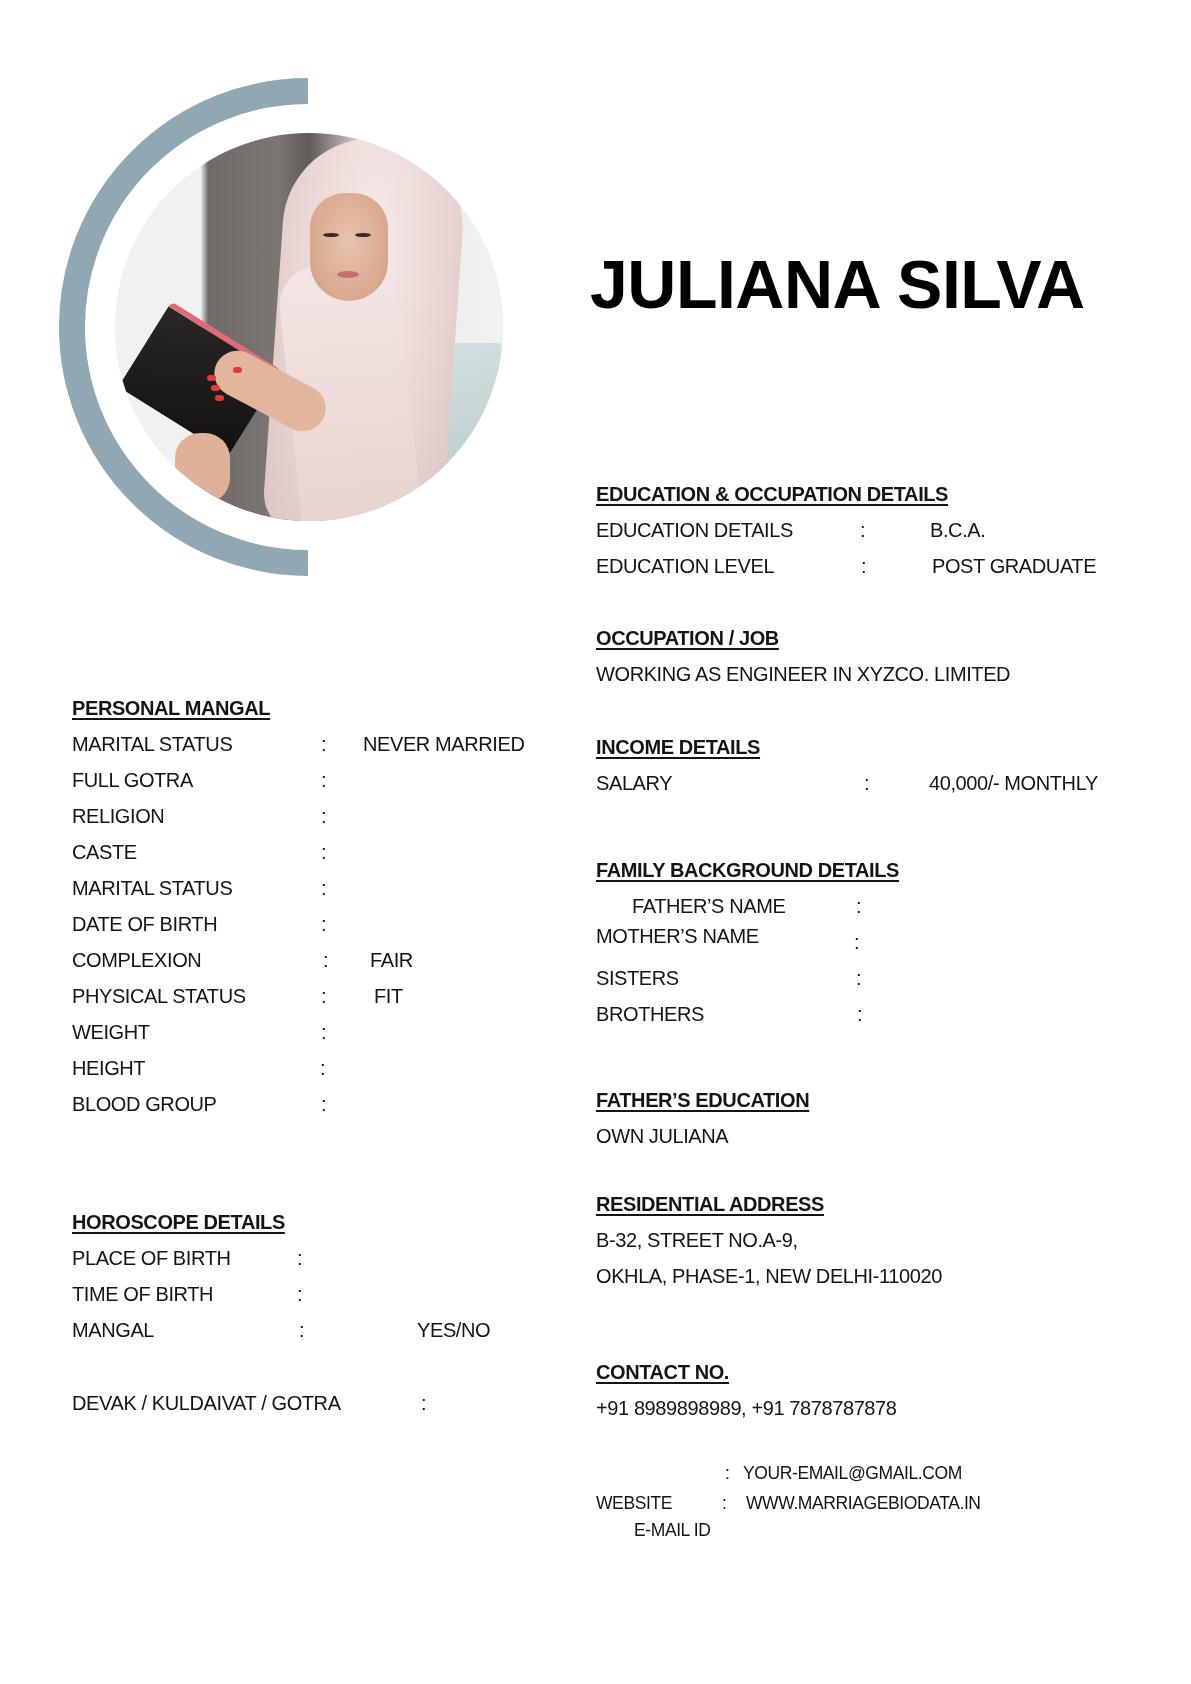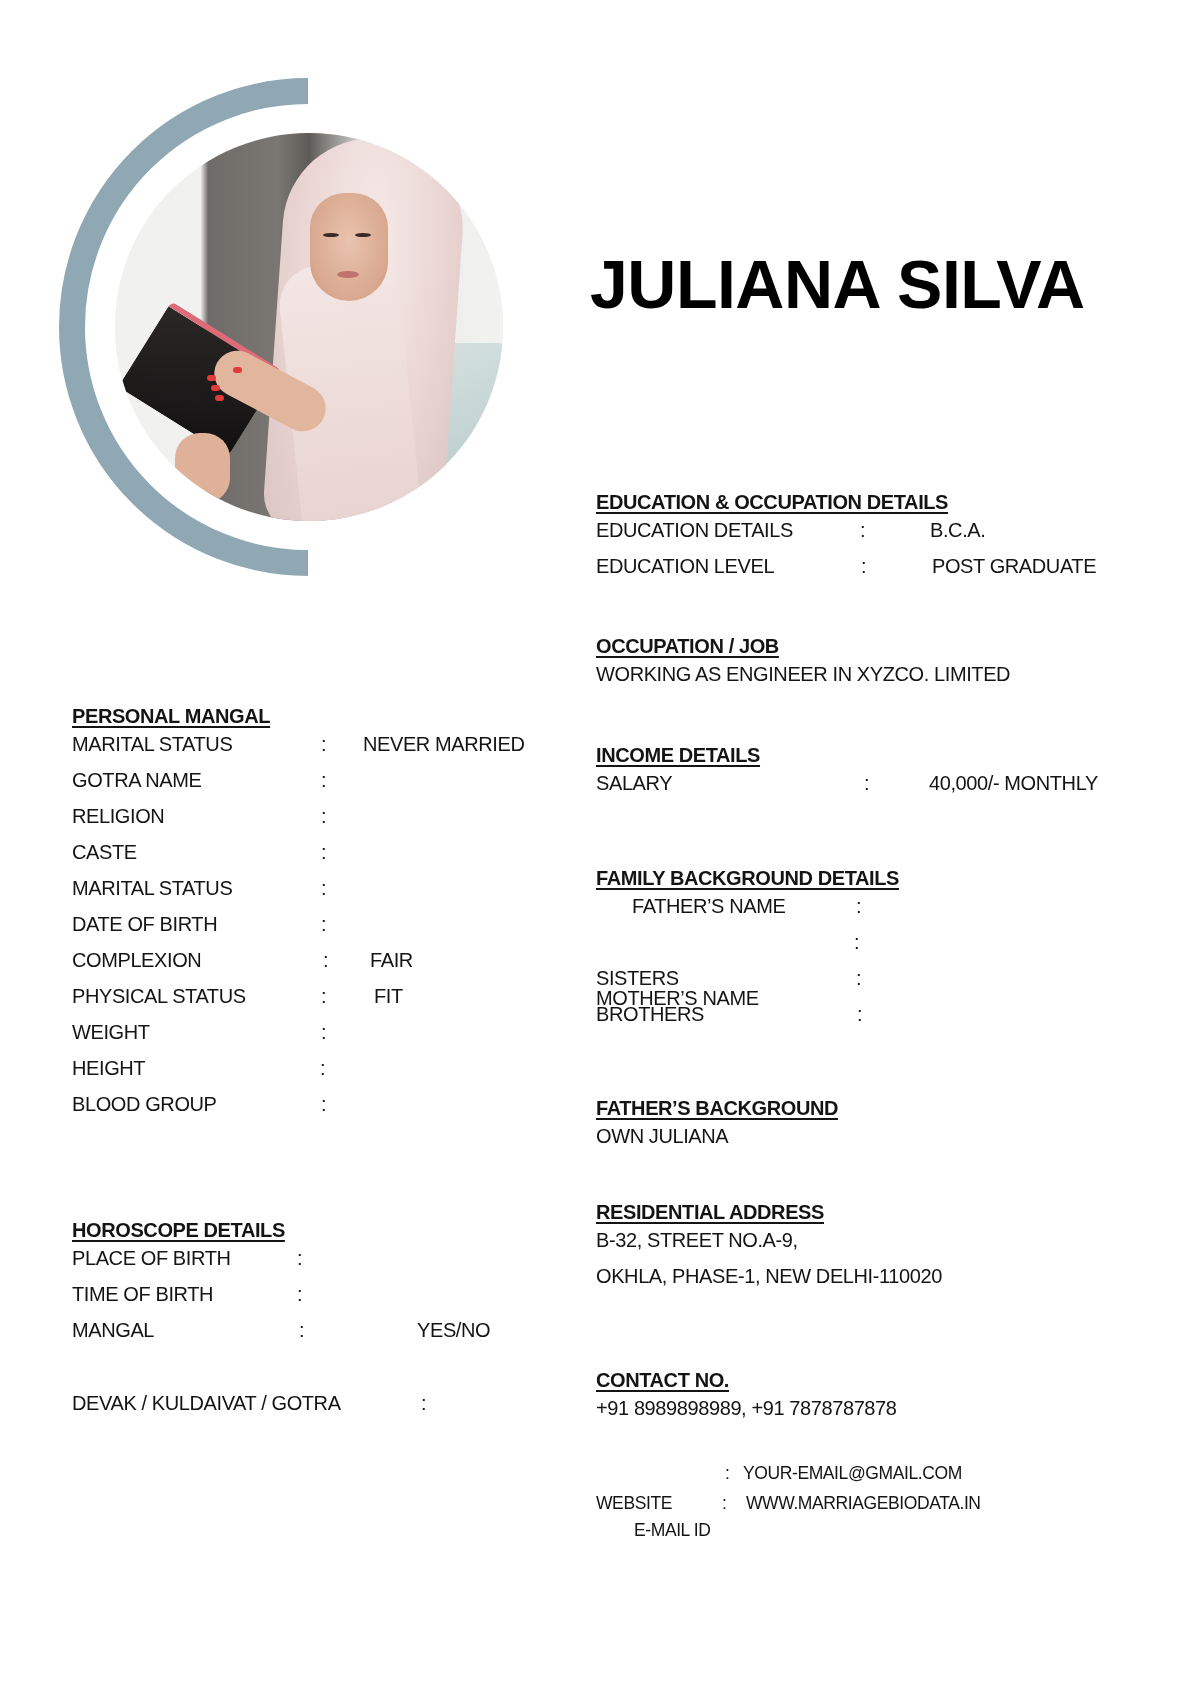--- a/index.html
+++ b/index.html
@@ -25,21 +25,21 @@
      transform:rotate(32deg); border-radius:6px; border-top:6px solid #e06b78; }
   .photo .hand1 { position:absolute; left:95px; top:235px; width:120px; height:46px; background:#e2b59d;
      border-radius:30px; transform:rotate(28deg); }
   .photo .hand2 { position:absolute; left:60px; top:300px; width:55px; height:70px; background:#e0b199; border-radius:25px; }
   .photo .nail { position:absolute; width:9px; height:6px; background:#e23a3a; border-radius:4px; }
 
   .name { position:absolute; left:590px; top:246px; font-size:68px; font-weight:bold; line-height:76px;
           letter-spacing:-0.5px; color:#000000; white-space:nowrap; }
 
   .t { position:absolute; white-space:nowrap; font-size:20px; line-height:28px; letter-spacing:-0.4px; color:#141414; }
-  .h { font-weight:bold; text-decoration:underline; text-underline-offset:3px; text-decoration-thickness:2px;margin-top:8px; }
+  .h { font-weight:bold; text-decoration:underline; text-underline-offset:3px; text-decoration-thickness:2px; }
   .s { font-size:17.5px; letter-spacing:-0.4px; }
 </style>
 </head>
 <body>
 
 <svg class="arc" viewBox="0 0 498 498">
   <path d="M249,13 A236,236 0 0 0 249,485" fill="none" stroke="#8fa8b4" stroke-width="26"></path>
 </svg>
 
 <div class="photo">
@@ -63,21 +63,21 @@
 <div class="name">JULIANA SILVA</div>
 
 <div class="t h" style="left:72px;top:694px;">PERSONAL MANGAL</div>
 
 <div>
   <span class="t" style="left:72px;top:730px;">MARITAL STATUS</span>
   <span class="t" style="left:321px;top:730px;">:</span>
   <span class="t" style="left:363px;top:730px;">NEVER MARRIED</span>
 </div>
 <div>
-  <span class="t" style="left:72px;top:766px;">GOTRA NAME</span>
+  <span class="t" style="left:72px;top:766px;">FULL GOTRA</span>
   <span class="t" style="left:321px;top:766px;">:</span>
 </div>
 <div>
   <span class="t" style="left:72px;top:802px;">RELIGION</span>
   <span class="t" style="left:321px;top:802px;">:</span>
 </div>
 <div>
   <span class="t" style="left:72px;top:838px;">CASTE</span>
   <span class="t" style="left:321px;top:838px;">:</span>
 </div>
@@ -152,33 +152,33 @@
   <span class="t" style="left:864px;top:769px;">:</span>
   <span class="t" style="left:929px;top:769px;">40,000/- MONTHLY</span>
 </div>
 
 <div class="t h" style="left:596px;top:856px;">FAMILY BACKGROUND DETAILS</div>
 <div>
   <span class="t" style="left:596px;top:892px;margin-left:36px;">FATHER’S NAME</span>
   <span class="t" style="left:856px;top:892px;">:</span>
 </div>
 <div>
-  <span class="t" style="left:596px;top:984px;">MOTHER’S NAME</span>
+  <span class="t" style="left:596px;top:922px;">MOTHER’S NAME</span>
   <span class="t" style="left:854px;top:928px;">:</span>
 </div>
 <div>
   <span class="t" style="left:596px;top:964px;">SISTERS</span>
   <span class="t" style="left:856px;top:964px;">:</span>
 </div>
 <div>
   <span class="t" style="left:596px;top:1000px;">BROTHERS</span>
   <span class="t" style="left:857px;top:1000px;">:</span>
 </div>
 
-<div class="t h" style="left:596px;top:1086px;">FATHER’S BACKGROUND</div>
+<div class="t h" style="left:596px;top:1086px;">FATHER’S EDUCATION</div>
 <div class="t" style="left:596px;top:1122px;">OWN JULIANA</div>
 
 <div class="t h" style="left:596px;top:1190px;">RESIDENTIAL ADDRESS</div>
 <div class="t" style="left:596px;top:1226px;">B-32, STREET NO.A-9,</div>
 <div class="t" style="left:596px;top:1262px;">OKHLA, PHASE-1, NEW DELHI-110020</div>
 
 <div class="t h" style="left:596px;top:1358px;">CONTACT NO.</div>
 <div class="t" style="left:596px;top:1394px;">+91 8989898989, +91 7878787878</div>
 
 <div>

